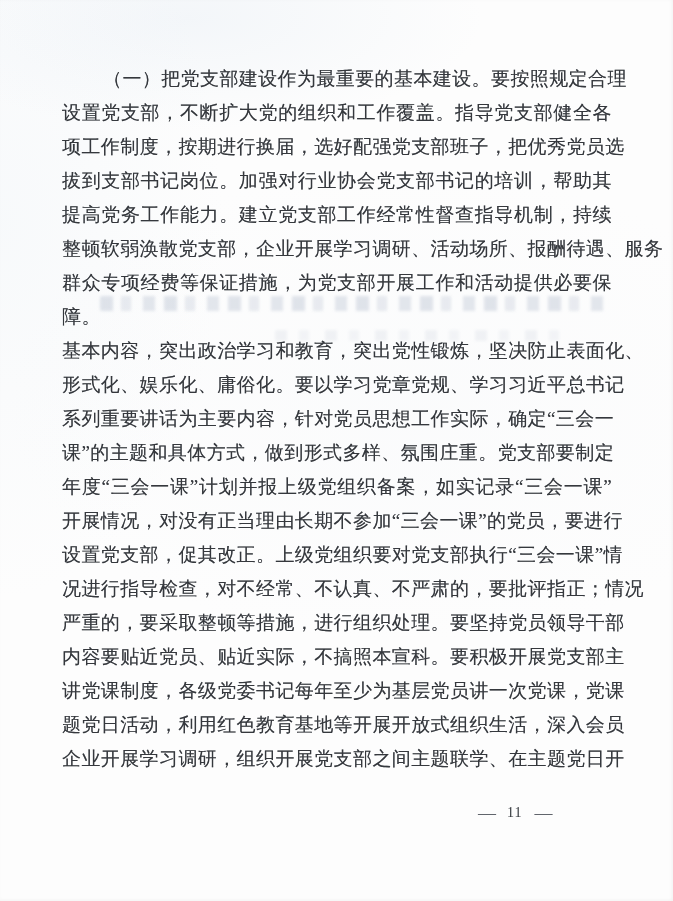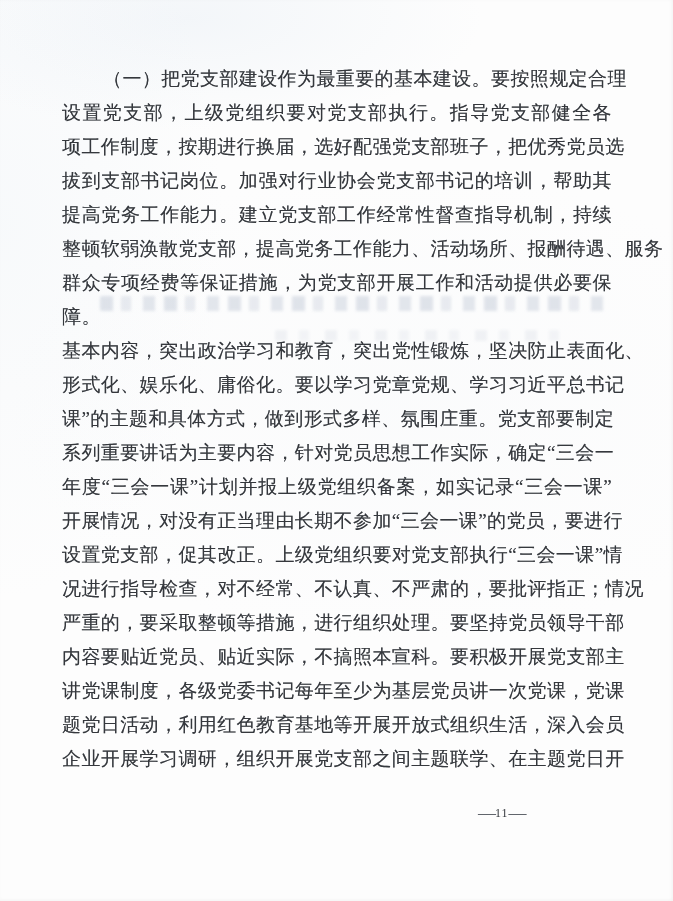--- a/index.html
+++ b/index.html
@@ -76,47 +76,47 @@
     align-items: center;
     font-size: 19px;
     color: #2e3237;
   }
   .footer .dash {
     color: #5a5f66;
     font-size: 18px;
     letter-spacing: -1px;
   }
   .footer .num {
-    margin: 0 0;
-    font-size: 12px;
+    margin: 0 12px;
+    font-size: 14px;
     color: #33373c;
     letter-spacing: 1px;
   }
 </style>
 </head>
 <body>
 
 <div class="page">
 
   <div class="bleed bleed-1"></div>
   <div class="bleed bleed-2"></div>
 
   <div class="text-block">
     <div class="line indent">（一）把党支部建设作为最重要的基本建设。要按照规定合理</div>
-    <div class="line">设置党支部，上级党组织要对党支部执行。指导党支部健全各</div>
+    <div class="line">设置党支部，不断扩大党的组织和工作覆盖。指导党支部健全各</div>
     <div class="line">项工作制度，按期进行换届，选好配强党支部班子，把优秀党员选</div>
     <div class="line">拔到支部书记岗位。加强对行业协会党支部书记的培训，帮助其</div>
     <div class="line">提高党务工作能力。建立党支部工作经常性督查指导机制，持续</div>
-    <div class="line">整顿软弱涣散党支部，提高党务工作能力、活动场所、报酬待遇、服务</div>
+    <div class="line">整顿软弱涣散党支部，企业开展学习调研、活动场所、报酬待遇、服务</div>
     <div class="line">群众专项经费等保证措施，为党支部开展工作和活动提供必要保</div>
     <div class="line no-justify">障。</div>
     <div class="line">基本内容，突出政治学习和教育，突出党性锻炼，坚决防止表面化、</div>
     <div class="line">形式化、娱乐化、庸俗化。要以学习党章党规、学习习近平总书记</div>
+    <div class="line">系列重要讲话为主要内容，针对党员思想工作实际，确定“三会一</div>
     <div class="line">课”的主题和具体方式，做到形式多样、氛围庄重。党支部要制定</div>
-    <div class="line">系列重要讲话为主要内容，针对党员思想工作实际，确定“三会一</div>
     <div class="line">年度“三会一课”计划并报上级党组织备案，如实记录“三会一课”</div>
     <div class="line">开展情况，对没有正当理由长期不参加“三会一课”的党员，要进行</div>
     <div class="line">设置党支部，促其改正。上级党组织要对党支部执行“三会一课”情</div>
     <div class="line">况进行指导检查，对不经常、不认真、不严肃的，要批评指正；情况</div>
     <div class="line">严重的，要采取整顿等措施，进行组织处理。要坚持党员领导干部</div>
     <div class="line">内容要贴近党员、贴近实际，不搞照本宣科。要积极开展党支部主</div>
     <div class="line">讲党课制度，各级党委书记每年至少为基层党员讲一次党课，党课</div>
     <div class="line">题党日活动，利用红色教育基地等开展开放式组织生活，深入会员</div>
     <div class="line">企业开展学习调研，组织开展党支部之间主题联学、在主题党日开</div>
   </div>

